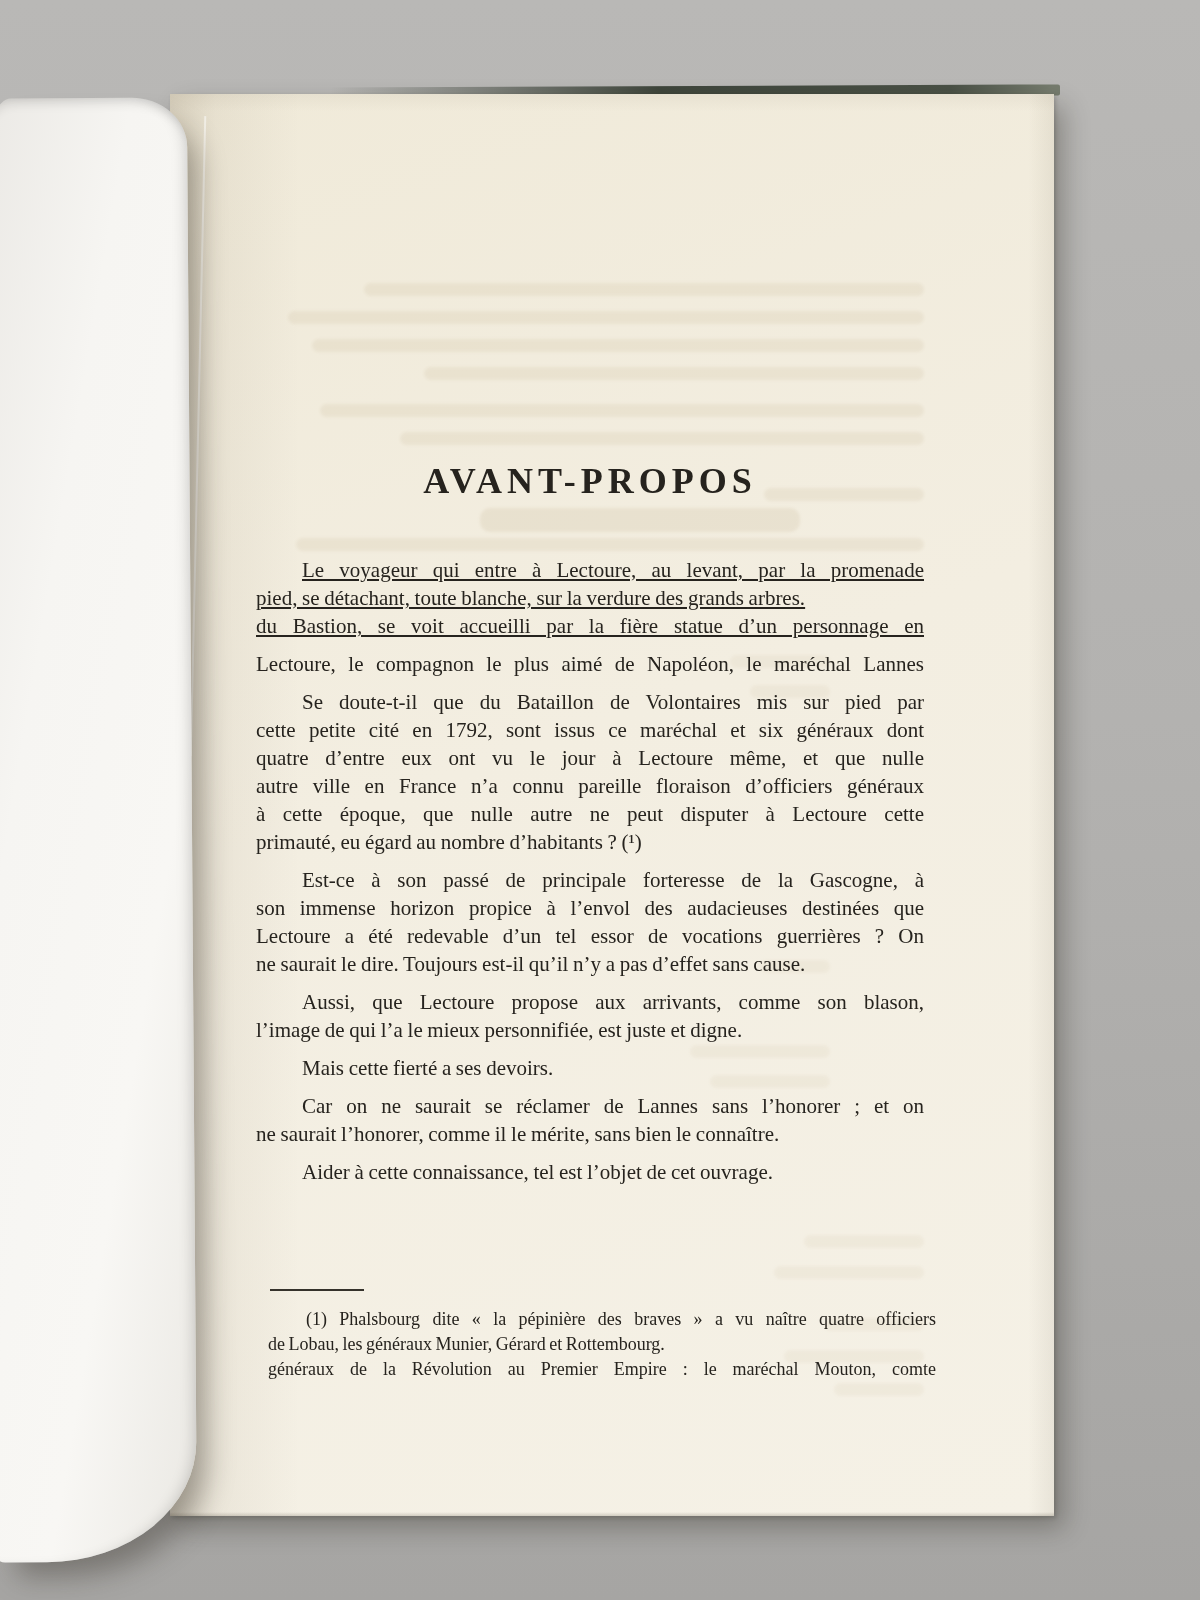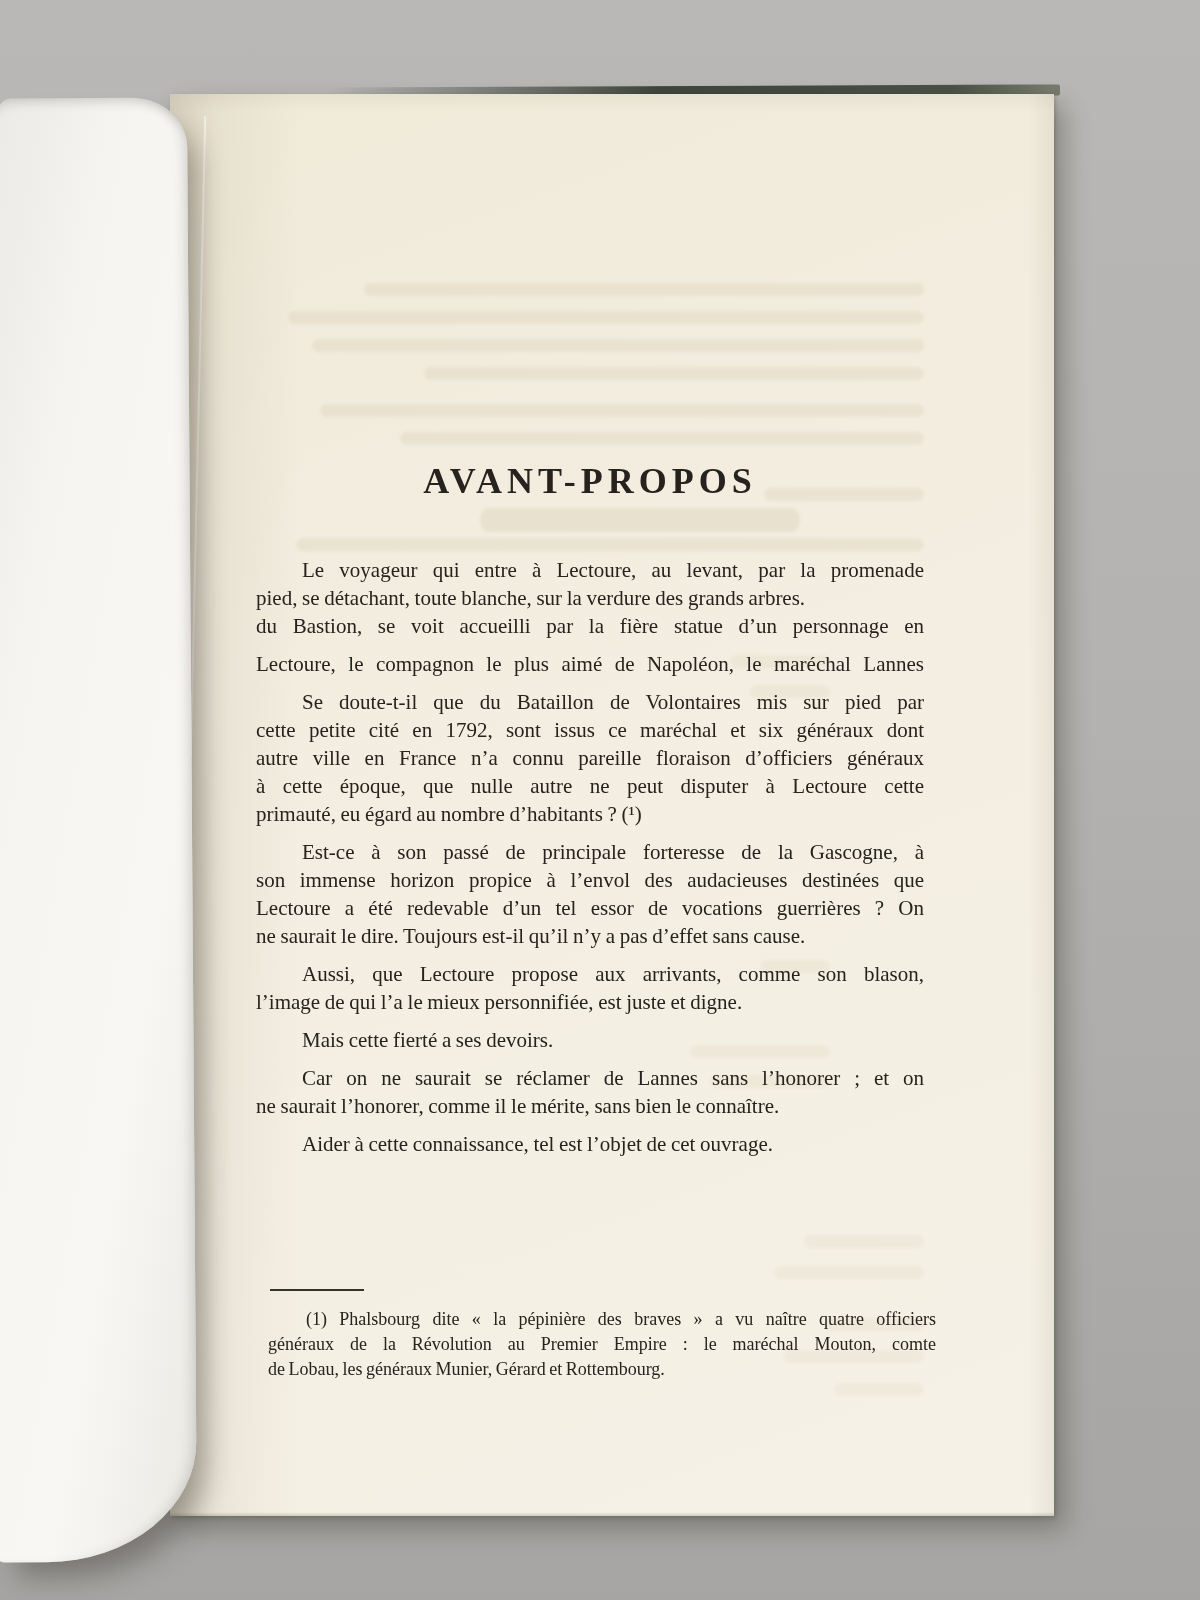--- a/index.html
+++ b/index.html
@@ -50,21 +50,21 @@
     position:absolute;left:86px;top:341px;width:668px;
     font-size:36px;line-height:44px;letter-spacing:5px;text-align:center;
     color:var(--ink,#1d1b16);font-weight:bold;
   }
   .body-text{
     position:absolute;left:86px;top:462px;width:668px;
     font-size:21px;line-height:28px;color:var(--ink,#26231e);
     word-spacing:-0.6px;
   }
   .para{margin-top:10px;}
-  .para:first-child{margin-top:0;}
+  .para:first-child{margin-top:0;text-decoration:underline;}
   .line{text-align:justify;text-align-last:justify;white-space:normal;}
   .line.last{text-align-last:left;}
   .line.first{padding-left:46px;}
   .footnote{
     position:absolute;left:86px;top:1195px;width:668px;color:var(--ink,#26231e);margin-left:12px;
   }
   .footnote-rule{
     width:94px;height:0;border-top:2px solid #35322b;margin:0 0 16px 2px;
   }
   .fn-line{font-size:18px;line-height:25px;text-align:justify;text-align-last:justify;word-spacing:-1px;}
@@ -115,20 +115,21 @@
           <div class="line first">Le voyageur qui entre à Lectoure, au levant, par la promenade</div>
           <div class="line last">pied, se détachant, toute blanche, sur la verdure des grands arbres.</div>
           <div class="line">du Bastion, se voit accueilli par la fière statue d’un personnage en</div>
         </div>
         <div class="para">
           <div class="line">Lectoure, le compagnon le plus aimé de Napoléon, le maréchal Lannes</div>
         </div>
         <div class="para">
           <div class="line first">Se doute-t-il que du Bataillon de Volontaires mis sur pied par</div>
           <div class="line">cette petite cité en 1792, sont issus ce maréchal et six généraux dont</div>
+          <div class="line">quatre d’entre eux ont vu le jour à Lectoure même, et que nulle</div>
           <div class="line">autre ville en France n’a connu pareille floraison d’officiers généraux</div>
           <div class="line">à cette époque, que nulle autre ne peut disputer à Lectoure cette</div>
           <div class="line last">primauté, eu égard au nombre d’habitants ? (¹)</div>
         </div>
         <div class="para">
           <div class="line first">Est-ce à son passé de principale forteresse de la Gascogne, à</div>
           <div class="line">son immense horizon propice à l’envol des audacieuses destinées que</div>
           <div class="line">Lectoure a été redevable d’un tel essor de vocations guerrières ? On</div>
           <div class="line last">ne saurait le dire. Toujours est-il qu’il n’y a pas d’effet sans cause.</div>
         </div>
@@ -145,21 +146,21 @@
         </div>
         <div class="para">
           <div class="line first last">Aider à cette connaissance, tel est l’objet de cet ouvrage.</div>
         </div>
       </div>
 
     <div class="footnote">
       <div class="footnote-rule"></div>
       <div>
           <div class="fn-line first">(1)  Phalsbourg dite « la pépinière des braves » a vu naître quatre officiers</div>
+          <div class="fn-line last">de Lobau, les généraux Munier, Gérard et Rottembourg.</div>
           <div class="fn-line">généraux de la Révolution au Premier Empire : le maréchal Mouton, comte</div>
-          <div class="fn-line last">de Lobau, les généraux Munier, Gérard et Rottembourg.</div>
         </div>
     </div>
   </div>
 
   <div class="page-left"></div>
 
 </div>
 
 </body></html>

